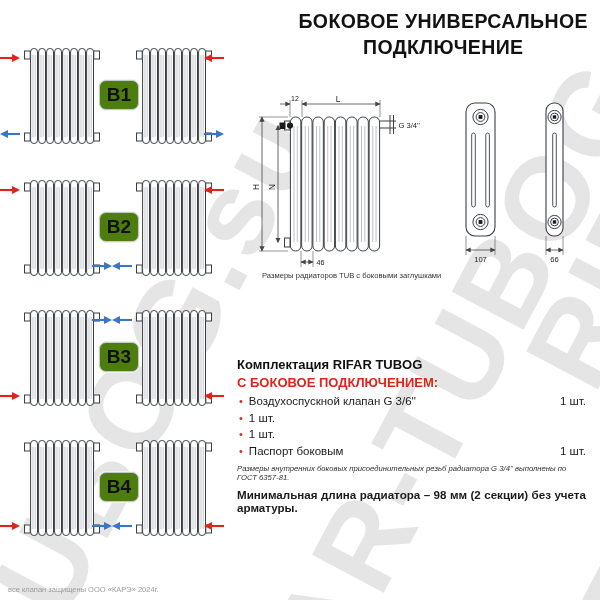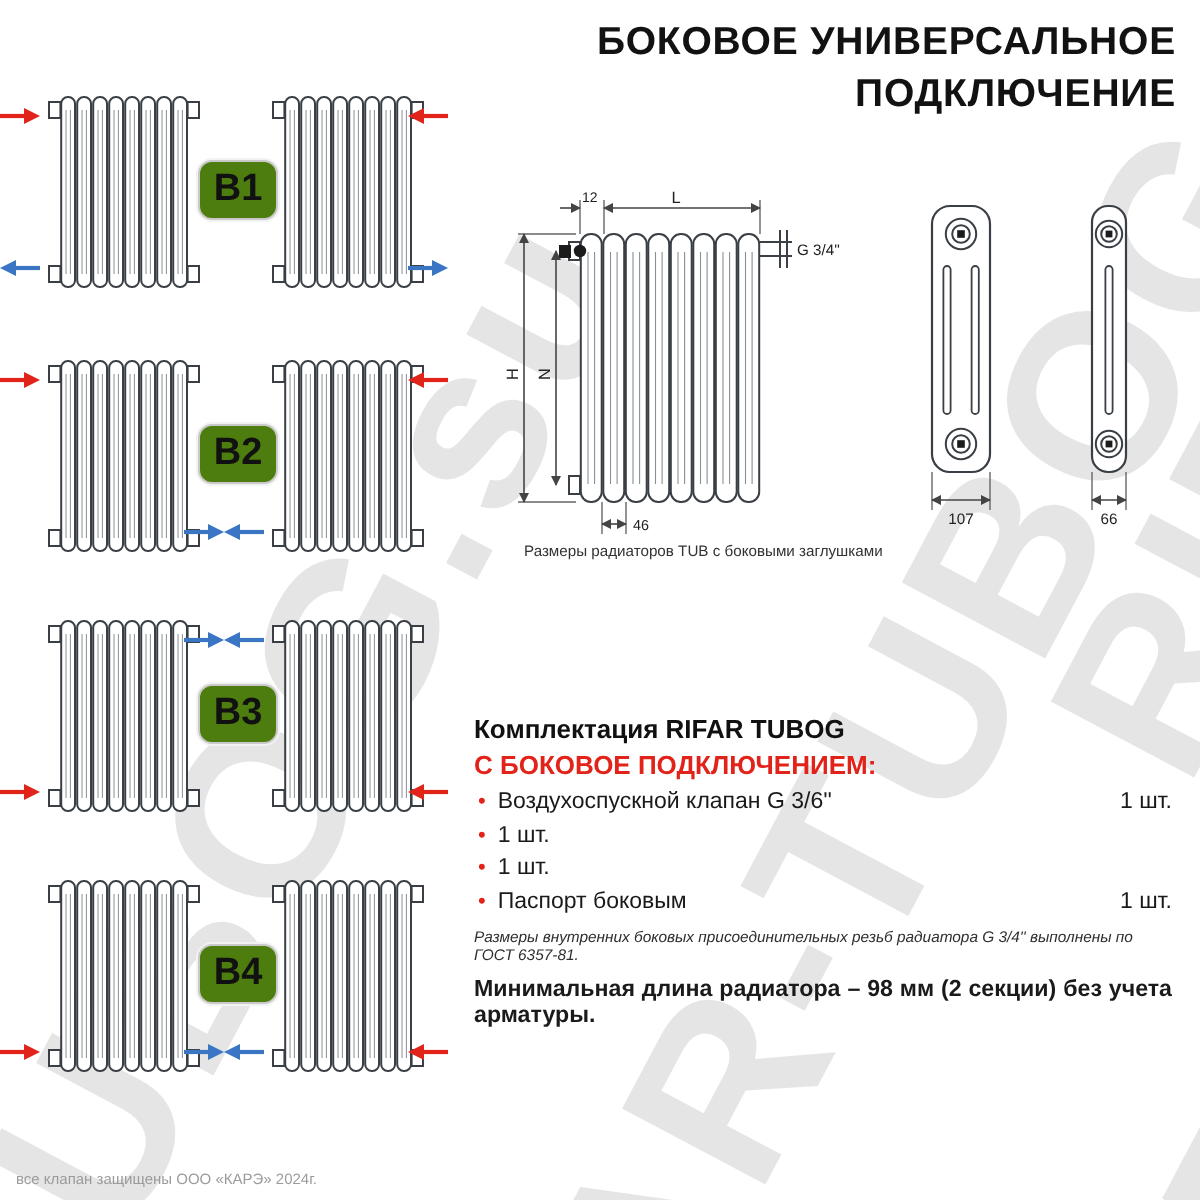--- a/index.html
+++ b/index.html
@@ -2,21 +2,21 @@
 <html><head>
 <meta charset="utf-8">
 <style>
   html,body{margin:0;padding:0;}
   .page{position:relative;width:600px;height:600px;background:#ffffff;overflow:hidden;
         font-family:"Liberation Sans",sans-serif;color:#1a1a1a;}
   
   .wm{position:absolute;font-weight:700;white-space:nowrap;color:rgba(175,175,175,0.33);
       transform-origin:0 0;pointer-events:none;letter-spacing:4px;}
   
-  .title{position:absolute;top:9px;right:12px;text-align:right;font-weight:800;
+  .title{position:absolute;top:9px;right:12px;text-align:center;font-weight:800;
          font-size:19.5px;line-height:1.32;letter-spacing:.4px;color:#121212;z-index:3;}
   
   #schemes{position:absolute;left:30px;top:0;width:212px;height:560px;z-index:2;}
   .scheme-row{position:absolute;left:0;width:200px;height:100px;}
   .radiator{position:absolute;top:0;width:64px;height:100px;}
   .radiator svg{position:absolute;left:-6px;top:0;overflow:visible;}
   .arrow{position:absolute;width:20px;height:10px;}
   .scheme-label{position:absolute;left:69px;top:34px;width:38px;height:28px;background:#4d7c0f;
         border:1.5px solid #c9c9c9;border-radius:7px;display:flex;align-items:center;
         justify-content:center;font-weight:800;font-size:19px;color:#111;

